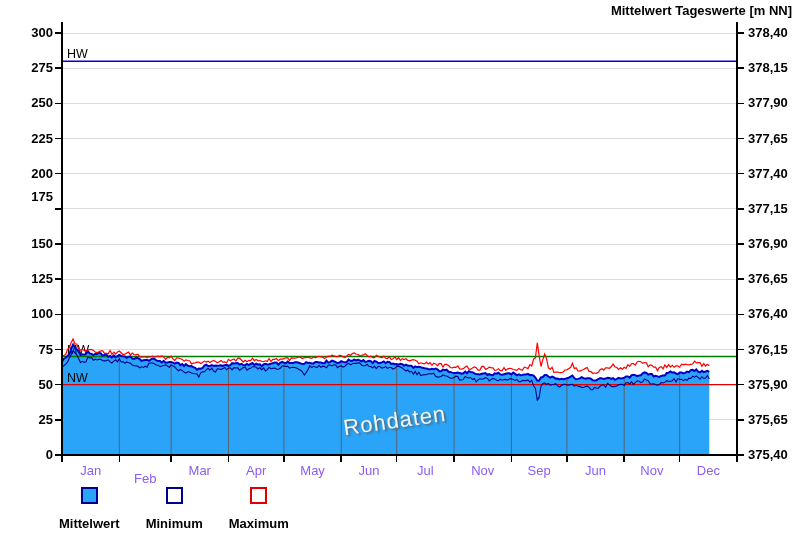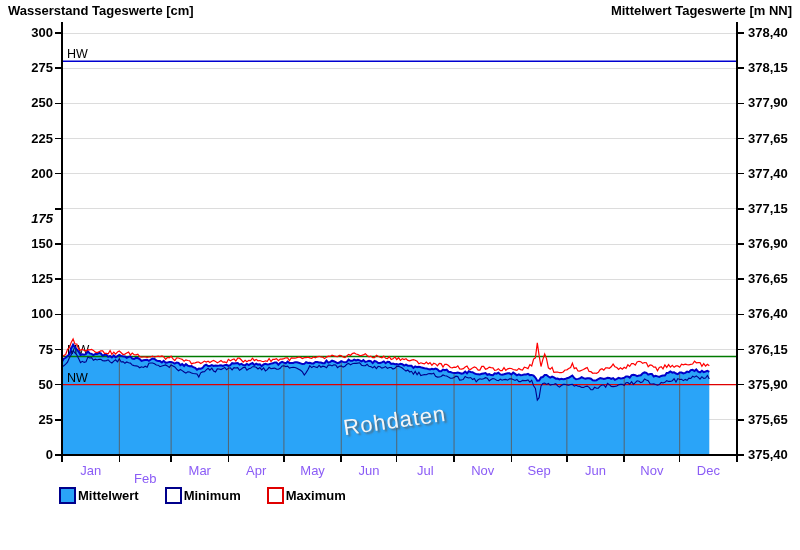--- a/index.html
+++ b/index.html
@@ -8,30 +8,29 @@
   .title{position:absolute;top:3px;font-size:13px;font-weight:bold;color:#000;white-space:nowrap;}
   .title.left{left:8px;}
   .title.right{right:8px;text-align:right;}
   .ticklabel{position:absolute;font-size:13px;font-weight:bold;color:#000;line-height:16px;white-space:nowrap;}
   .ticklabel.yl{width:46px;text-align:right;}
   .ticklabel.yr{width:60px;text-align:left;}
   .monthlabel{position:absolute;width:56px;text-align:center;font-size:13px;font-weight:normal;color:#8b5cf6;}
   .watermark{position:absolute;font-size:22px;letter-spacing:1px;color:#f5f5f5;
              text-shadow:2px 2px 2px rgba(90,90,90,.75);transform:rotate(-8deg);white-space:nowrap;}
   .legend{position:absolute;left:59px;top:487px;display:flex;align-items:center;gap:26px;}
-  .legend-item{display:flex;align-items:center;gap:2px;}
+  .legend-item{display:flex;align-items:center;gap:12px;flex-direction:column;}
   .swatch{width:13px;height:13px;border:2px solid #000;box-sizing:content-box;}
   .legend-label{font-size:13px;font-weight:bold;color:#000;}
   svg{position:absolute;left:0;top:0;}
 </style>
 </head>
 <body>
 
 <div class="stage">
-  <div class="title left">Wasserstand Tageswerte [cm]</div>
   <div class="title right">Mittelwert Tageswerte [m NN]</div>
 
   <svg id="chart" width="800" height="550">
       <line x1="62" y1="419.8333333333333" x2="737" y2="419.8333333333333" stroke="#dcdcdc" stroke-width="1" shape-rendering="crispEdges"></line>
       <line x1="62" y1="384.6666666666667" x2="737" y2="384.6666666666667" stroke="#dcdcdc" stroke-width="1" shape-rendering="crispEdges"></line>
       <line x1="62" y1="349.5" x2="737" y2="349.5" stroke="#dcdcdc" stroke-width="1" shape-rendering="crispEdges"></line>
       <line x1="62" y1="314.33333333333337" x2="737" y2="314.33333333333337" stroke="#dcdcdc" stroke-width="1" shape-rendering="crispEdges"></line>
       <line x1="62" y1="279.16666666666663" x2="737" y2="279.16666666666663" stroke="#dcdcdc" stroke-width="1" shape-rendering="crispEdges"></line>
       <line x1="62" y1="244" x2="737" y2="244" stroke="#dcdcdc" stroke-width="1" shape-rendering="crispEdges"></line>
       <line x1="62" y1="208.83333333333334" x2="737" y2="208.83333333333334" stroke="#dcdcdc" stroke-width="1" shape-rendering="crispEdges"></line>
@@ -104,21 +103,21 @@
       <line x1="679.6712328767123" y1="455" x2="679.6712328767123" y2="462" stroke="#000" stroke-width="1.5" shape-rendering="crispEdges"></line>
       <line x1="737" y1="455" x2="737" y2="462" stroke="#000" stroke-width="1.5" shape-rendering="crispEdges"></line>
     </svg>
 
   <div id="labels">
       <div class="ticklabel yl" style="left: 7px; top: 25px;">300</div>
       <div class="ticklabel yl" style="left: 7px; top: 60.1667px;">275</div>
       <div class="ticklabel yl" style="left: 7px; top: 95.3333px;">250</div>
       <div class="ticklabel yl" style="left: 7px; top: 130.5px;">225</div>
       <div class="ticklabel yl" style="left: 7px; top: 165.667px;">200</div>
-      <div class="ticklabel yl" style="left: 7px; top: 211px; font-style: italic;">175</div>
+      <div class="ticklabel yl" style="left: 7px; top: 189px;">175</div>
       <div class="ticklabel yl" style="left: 7px; top: 236px;">150</div>
       <div class="ticklabel yl" style="left: 7px; top: 271.167px;">125</div>
       <div class="ticklabel yl" style="left: 7px; top: 306.333px;">100</div>
       <div class="ticklabel yl" style="left: 7px; top: 341.5px;">75</div>
       <div class="ticklabel yl" style="left: 7px; top: 376.667px;">50</div>
       <div class="ticklabel yl" style="left: 7px; top: 411.833px;">25</div>
       <div class="ticklabel yl" style="left: 7px; top: 447px;">0</div>
       <div class="ticklabel yr" style="left: 748px; top: 25px;">378,40</div>
       <div class="ticklabel yr" style="left: 748px; top: 60.1667px;">378,15</div>
       <div class="ticklabel yr" style="left: 748px; top: 95.3333px;">377,90</div>

